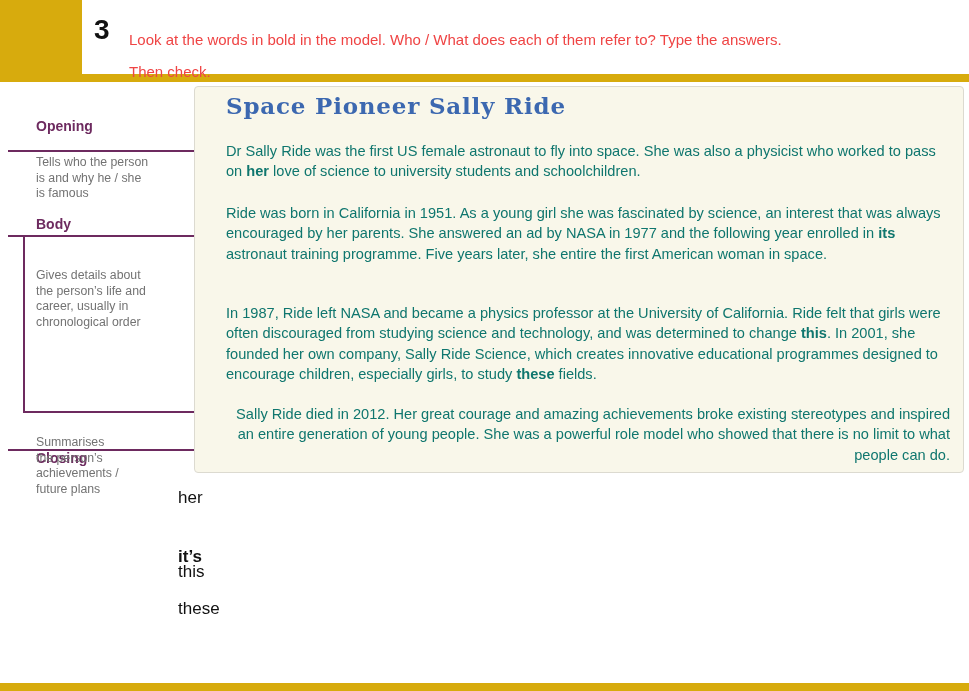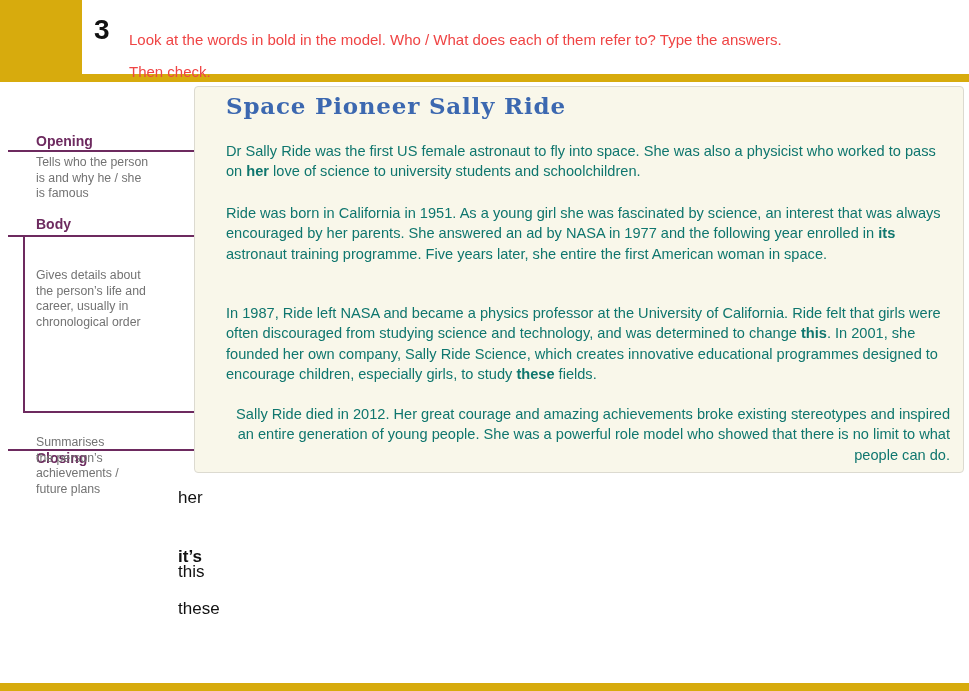--- a/index.html
+++ b/index.html
@@ -27,21 +27,21 @@
     position:absolute;left:36px;font-size:12.3px;line-height:15.5px;color:#737373;
     white-space:pre-line;
   }
   .aline{position:absolute;height:1.5px;background:var(--purple);}
   .aline::after{
     content:"";position:absolute;right:-7px;top:50%;transform:translateY(-50%);
     width:0;height:0;border-left:7px solid var(--purple);
     border-top:3.5px solid transparent;border-bottom:3.5px solid transparent;
   }
   .vline{position:absolute;width:1.5px;background:var(--purple);}
-  .opening-label{top:133px;}
+  .opening-label{top:118px;}
   .opening-line{left:8px;top:150px;width:197px;}
   .opening-desc{top:155px;width:130px;}
   .body-label{top:216px;}
   .body-line{left:8px;top:235px;width:197px;}
   .body-desc{top:240px;width:135px;margin-top:28px;}
   .bracket-vline{left:23px;top:235px;height:177px;}
   .bracket-line{left:23px;top:411px;width:182px;}
   .closing-label{top:425px;margin-top:25px;}
   .closing-line{left:8px;top:449px;width:197px;}
   .closing-desc{top:435px;width:120px;}

